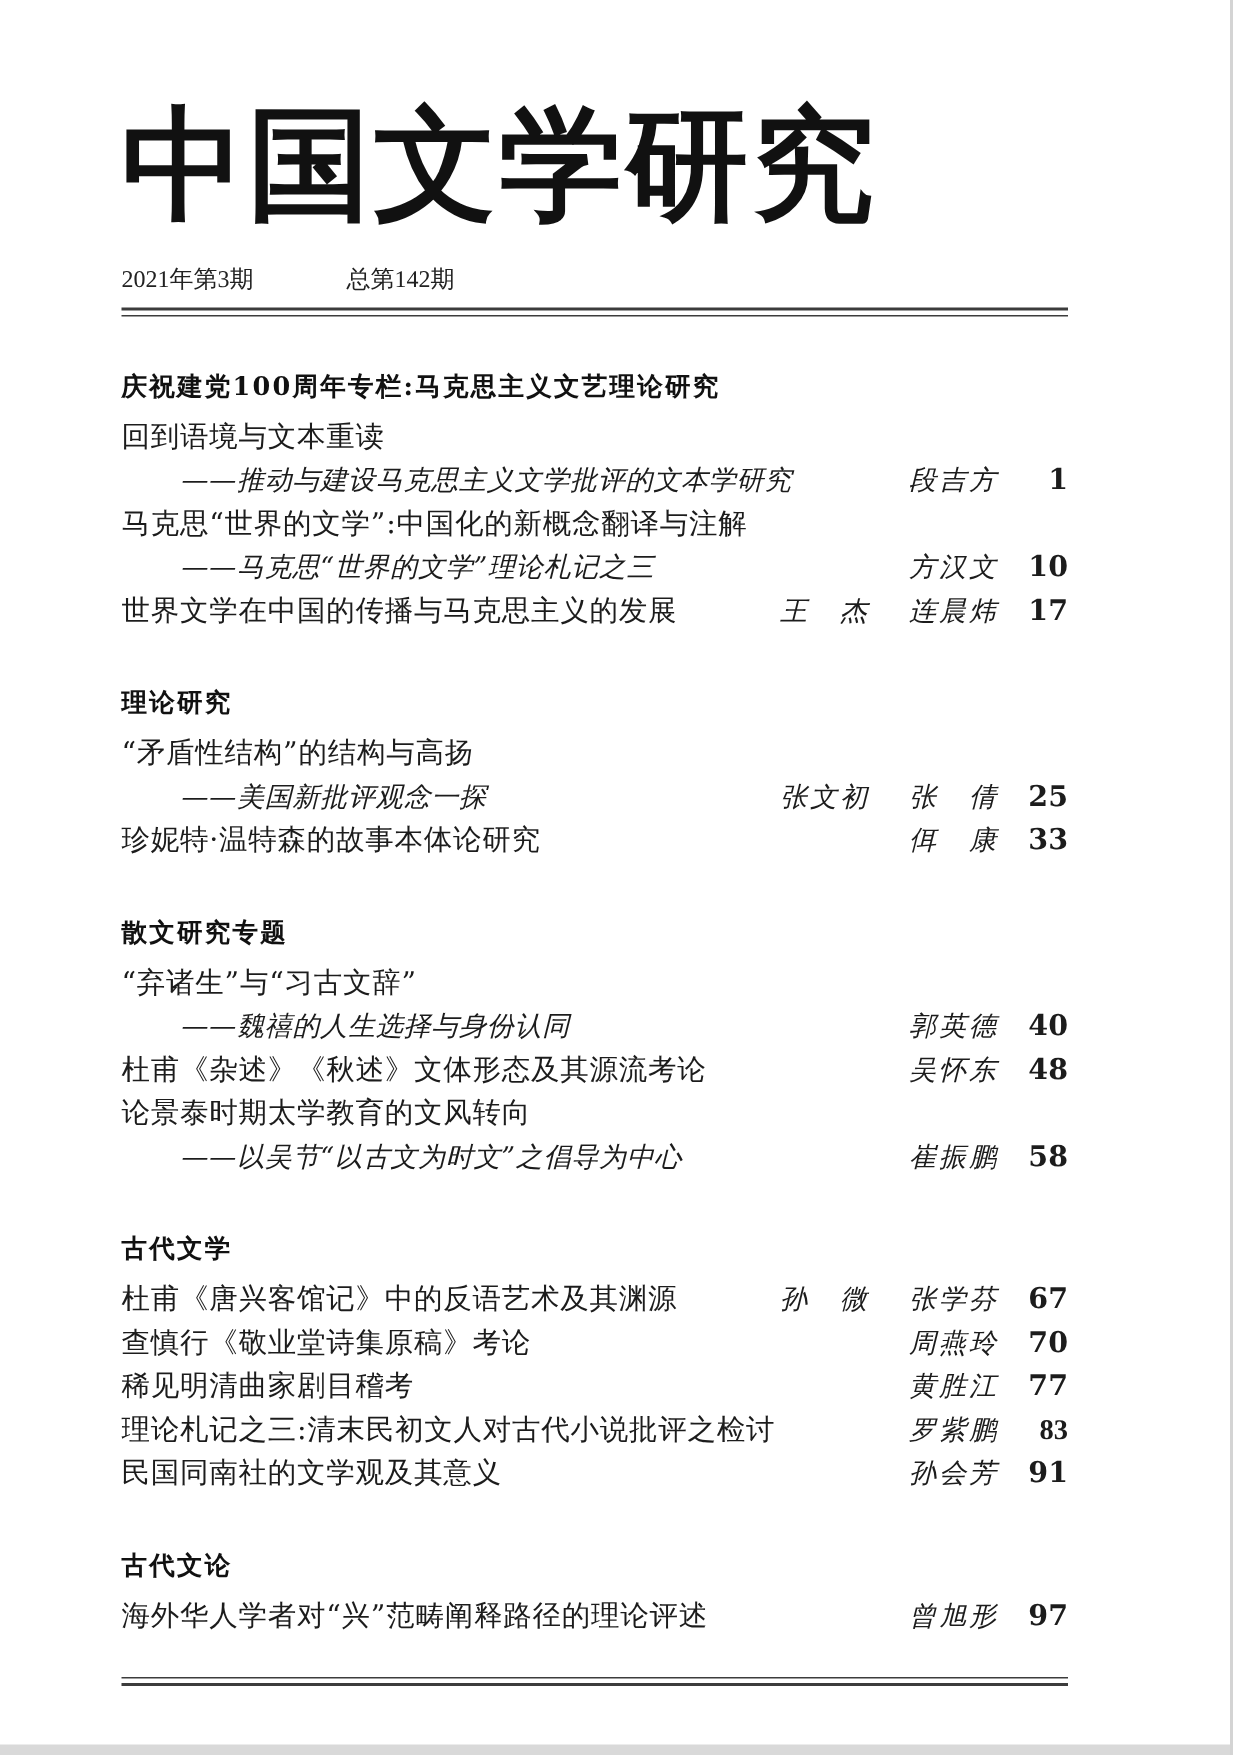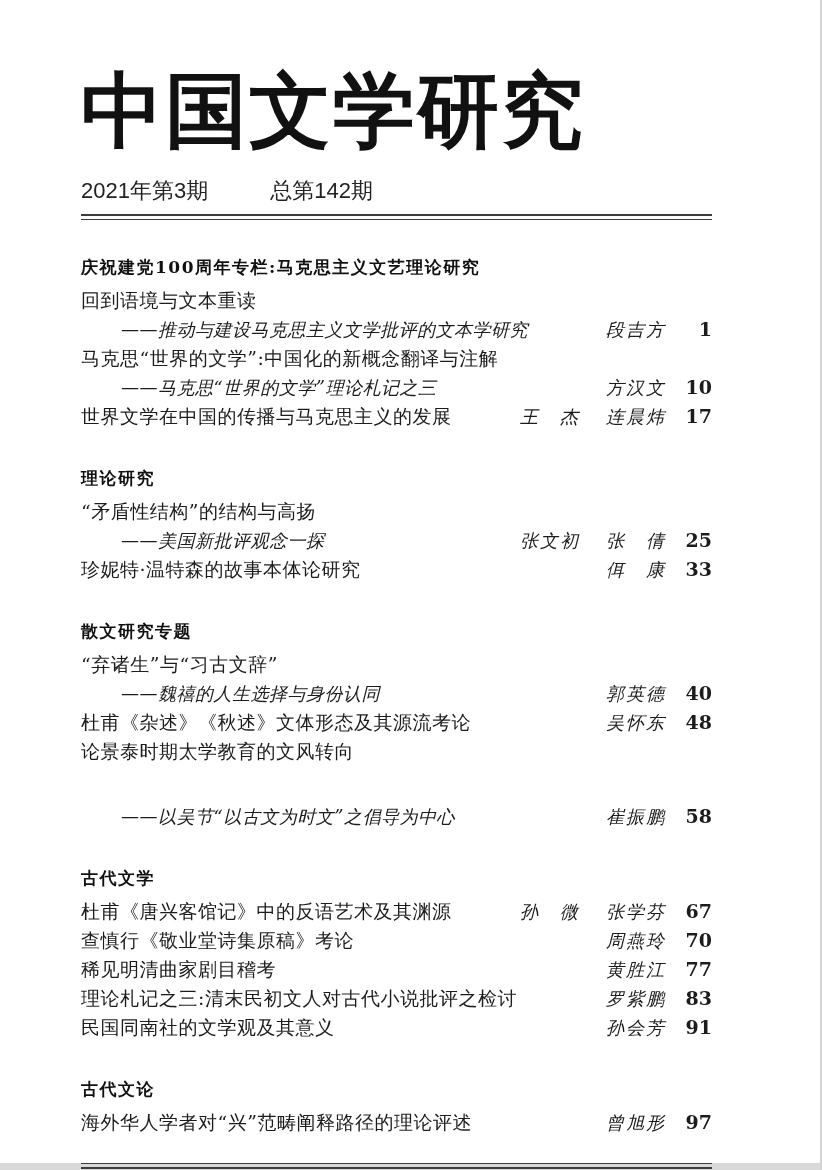--- a/index.html
+++ b/index.html
@@ -22,22 +22,22 @@
     padding-top:56px;
     font-size:82px;
     line-height:1.32;
     font-weight:bold;
     letter-spacing:2px;
     color:#111;
     white-space:nowrap;
   }
   .issue-line{
     margin-top:12px;
-    font-family:Liberation Sans, sans-serif;
-    font-size:22px;
+    font-family:Liberation Serif, serif;
+    font-size:16px;
     color:#222;
     display:flex;
     gap:62px;
   }
   .rule-double{
     margin-top:8px;
     height:3px;
     border-top:2px solid #3c3c3c;
     border-bottom:1px solid #3c3c3c;
   }
@@ -224,21 +224,21 @@
 
   <div class="row">
     <span class="title">论景泰时期太学教育的文风转向</span>
     <span class="spacer"></span>
 
   </div>
 
   <div class="row indent">
     <span class="title">——以吴节“以古文为时文”之倡导为中心</span>
     <span class="spacer"></span>
-    <span class="right" style="display:flex;align-items:baseline;margin-top:36px;">
+    <span class="right" style="display:flex;align-items:baseline;">
       <span class="authors">
                   <span class="author">崔振鹏</span>
                 </span>
       <span class="pageno">58</span>
     </span>
   </div>
 </div>
   </div>
 
   <div class="section">
@@ -274,21 +274,21 @@
       <span class="authors">
                   <span class="author">黄胜江</span>
                 </span>
       <span class="pageno">77</span>
     </span>
   </div>
 
   <div class="row">
     <span class="title">理论札记之三:清末民初文人对古代小说批评之检讨</span>
     <span class="spacer"></span>
-    <span class="right" style="display:flex;align-items:flex-end;">
+    <span class="right" style="display:flex;align-items:flex-end;font-family:Liberation Serif, serif;">
       <span class="authors">
                   <span class="author">罗紫鹏</span>
                 </span>
       <span class="pageno">83</span>
     </span>
   </div>
 
   <div class="row">
     <span class="title">民国同南社的文学观及其意义</span>
     <span class="spacer"></span>

